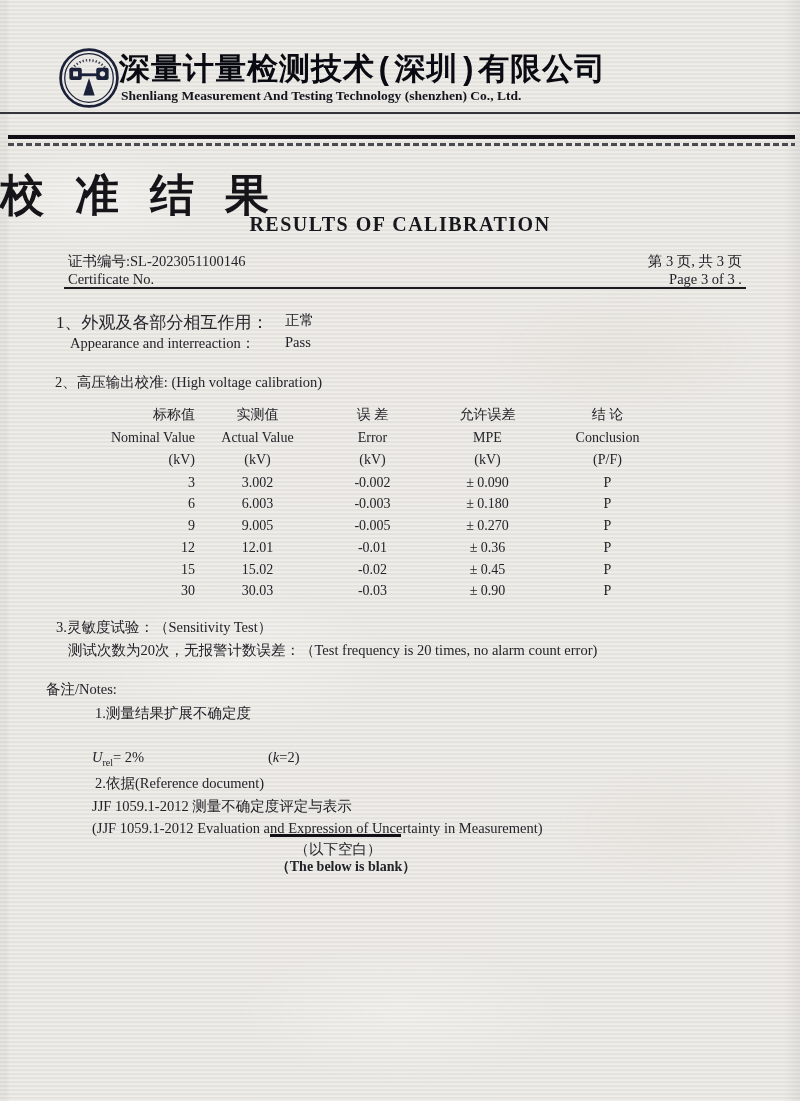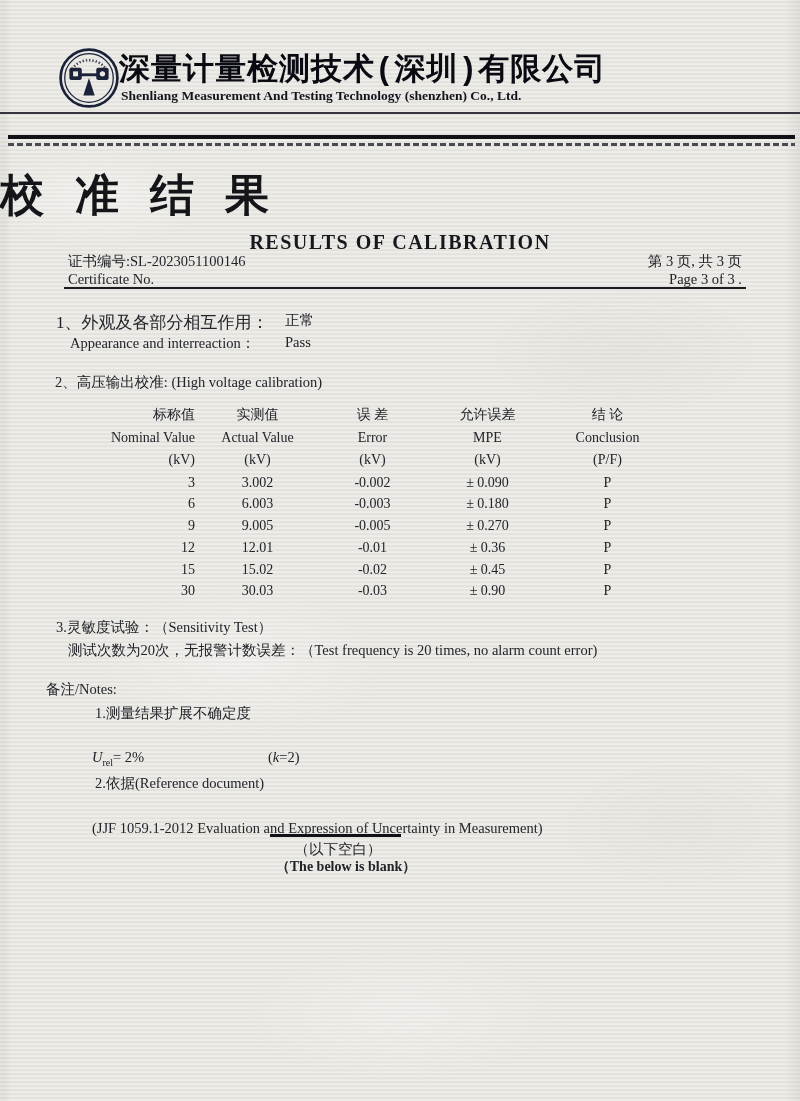--- a/index.html
+++ b/index.html
@@ -33,21 +33,21 @@
   .company-cn { left:119px; top:48px; font-size:31px; font-weight:700; color:#0a0b12; letter-spacing:1px; white-space:nowrap;font-family:Liberation Mono, monospace; }
   .company-en { left:121px; top:88px; font-size:13.5px; font-weight:700; color:#13141c; white-space:nowrap; }
   .rule-thin  { left:0; right:0; top:112px; height:2px; background:#33343c; }
   .rule-thick { left:8px; right:5px; top:135px; height:3.5px; background:#101016; }
   .rule-micro { left:8px; right:5px; top:143px; height:3px;
     background:repeating-linear-gradient(90deg,#4a4a52 0 6px, rgba(0,0,0,0) 6px 9px); }
 
   
   .title-cn { left:0; right:0; top:166px; text-align:left; font-size:44px; font-weight:700;
               letter-spacing:10px; color:#141419; }
-  .title-en { left:0; right:0; top:231px; text-align:center; font-size:20px; font-weight:700;
+  .title-en { left:0; right:0; top:213px; text-align:center; font-size:20px; font-weight:700;
               letter-spacing:1.5px; color:#17181e; }
 
   
   .cert-no-cn { left:68px; top:252px; font-size:14.5px; }
   .cert-no-en { left:68px; top:271px; font-size:14.5px; }
   .page-cn { right:58px; top:252px; font-size:14.5px; text-align:right; }
   .page-en { right:58px; top:271px; font-size:14.5px; text-align:right; }
   .cert-underline { left:64px; width:682px; top:287px; height:2px; background:#1a1a20; }
 
   
@@ -197,18 +197,19 @@
   <div class="abs s3-head">3.灵敏度试验：（Sensitivity Test）</div>
   <div class="abs s3-detail">测试次数为20次，无报警计数误差：（Test frequency is 20 times, no alarm count error)</div>
 
   <div class="abs notes-label">备注/Notes:</div>
   <div class="abs n-line1-cn">1.测量结果扩展不确定度</div>
   <div class="abs n-uline">
     <span class="uvar">U</span><sub>rel</sub><span>=  2%</span>
     <span class="kpart"><span>(</span><span class="kvar">k</span><span>=2)</span></span>
   </div>
   <div class="abs n-line2-cn">2.依据(Reference document)</div>
+  <div class="abs n-ref-cn">JJF 1059.1-2012 测量不确定度评定与表示</div>
   <div class="abs n-ref-en">(JJF 1059.1-2012 Evaluation and Expression of Uncertainty in Measurement)</div>
 
   <div class="abs blank-rule"></div>
   <div class="abs blank-cn">（以下空白）</div>
   <div class="abs blank-en">（The below is blank）</div>
 </div>
 
 </body></html>

